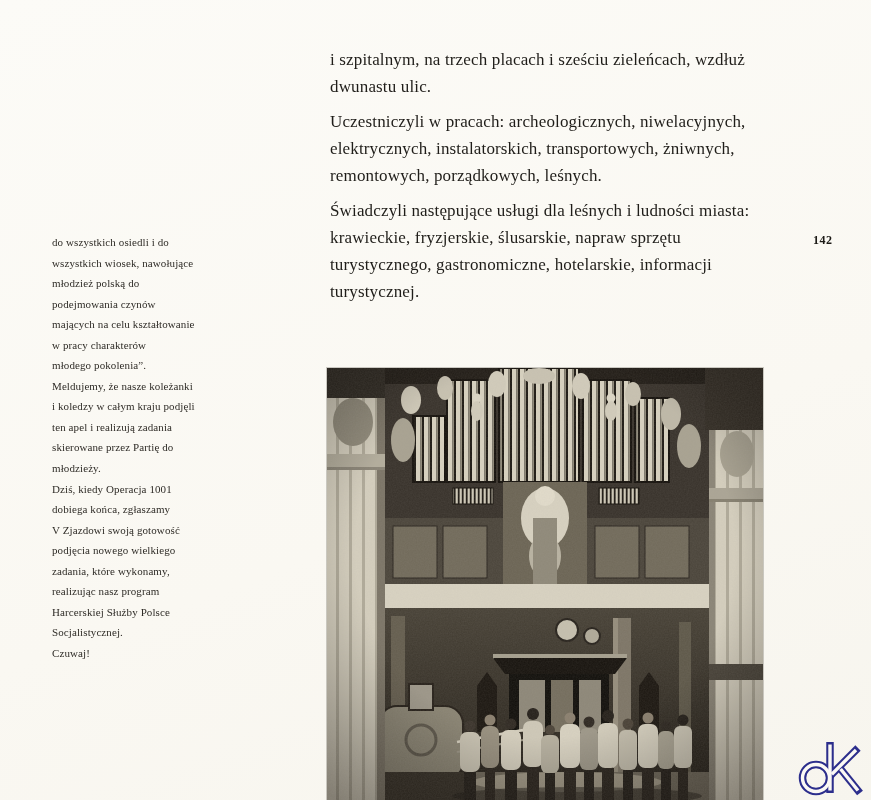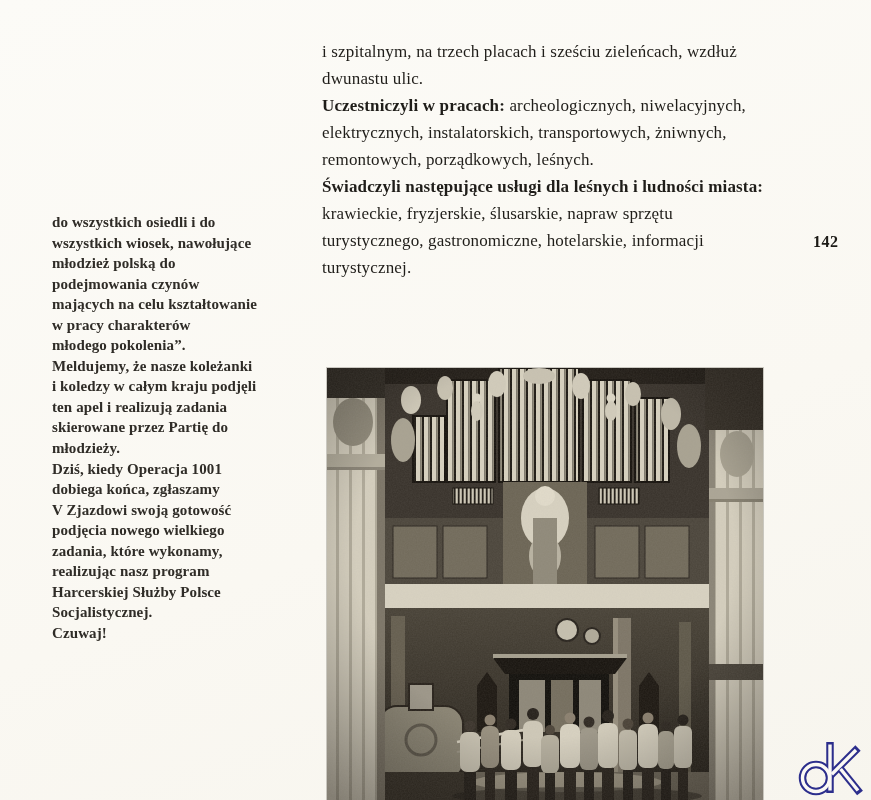--- a/index.html
+++ b/index.html
@@ -4,34 +4,34 @@
 <style>
   html,body{margin:0;padding:0;}
   body{
     width:871px;height:800px;overflow:hidden;position:relative;
     background:#fbf9f4;
     font-family:"Liberation Serif","DejaVu Serif",serif;
     color:#23211d;
   }
   .page{position:absolute;inset:0;background:linear-gradient(160deg,#fcfbf7 0%,#faf8f2 60%,#f7f5ee 100%);}
   .marginalia{
-    position:absolute;left:52px;top:212px;width:245px;
-    font-size:15px;line-height:20.55px;white-space:pre;
-    color:#2f2c27;letter-spacing:.1px;font-weight:bold;
+    position:absolute;left:52px;top:232px;width:245px;
+    font-size:11px;line-height:20.55px;white-space:pre;
+    color:#2f2c27;letter-spacing:.1px;
   }
   .main-text{
     position:absolute;left:322px;top:38px;width:520px;
     font-size:17px;line-height:27px;white-space:pre;
     color:#1f1d19;letter-spacing:.15px;
   }
-  .para{margin:0;padding:0;}
-  .b{font-weight:bold;}
+  .para{margin:8px;padding:0;}
+  .b{font-weight:normal;}
   .page-number{
     position:absolute;left:813px;top:233px;
-    font-size:16px;font-weight:bold;color:#1c1a16;letter-spacing:.5px;
+    font-size:12px;font-weight:bold;color:#1c1a16;letter-spacing:.5px;
   }
   .photo{
     position:absolute;left:327px;top:368px;width:436px;height:432px;
     overflow:hidden;background:#6b6557;box-shadow:0 0 0 1px rgba(60,55,45,.25);
   }
   .photo svg{display:block;}
   .dk{position:absolute;left:797px;top:736px;width:66px;height:62px;}
 </style>
 </head>
 <body>

